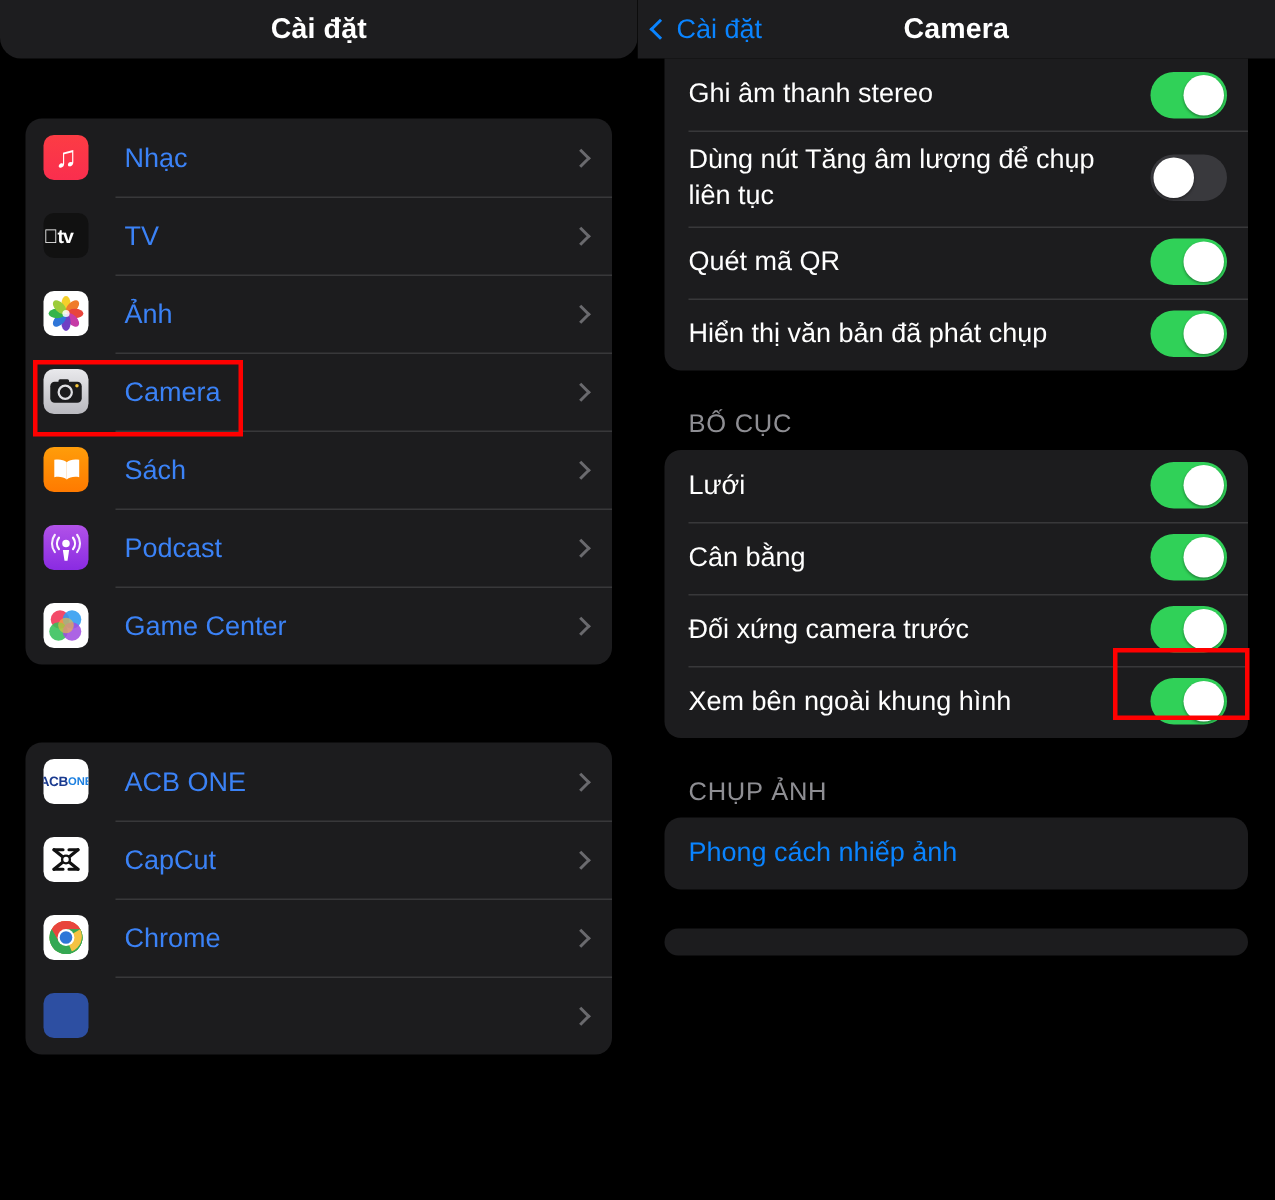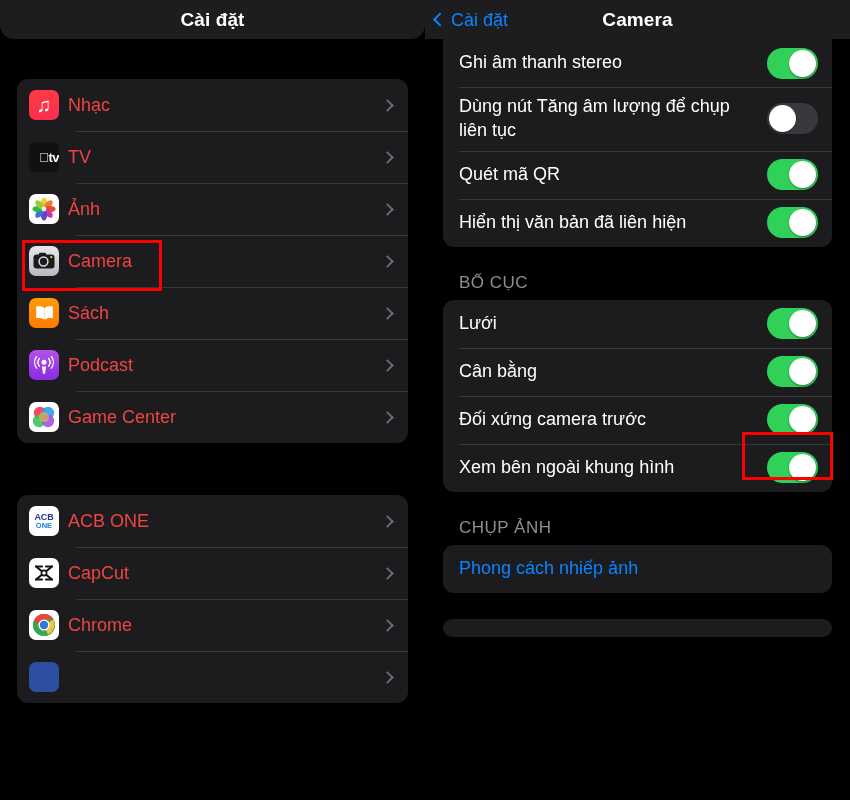--- a/index.html
+++ b/index.html
@@ -44,21 +44,21 @@
 
   
   .row {
     display:flex; align-items:center; height:52px; position:relative; padding-left:12px;
   }
   .row + .row::before {
     content:""; position:absolute; top:0; left:60px; right:0; height:1px; background:#38383a;
   }
   .app-icon { width:30px; height:30px; border-radius:7px; flex:0 0 30px; position:relative;
               display:flex; align-items:center; justify-content:center; overflow:hidden; }
-  .row-label { color:#ef4444; font-size:18px; margin-left:9px; flex:1; white-space:nowrap; }
+  .row-label { color:#3b82f6; font-size:18px; margin-left:24px; flex:1; white-space:nowrap; }
   .chev {
     width:9px; height:9px; border-top:2px solid #6a6a6e; border-right:2px solid #6a6a6e;
     transform: rotate(45deg); margin-right:16px; flex:0 0 auto;
   }
   .gap { height:26px; }
   .gap-top { height:40px; }
 
   
   .srow {
     display:flex; align-items:center; min-height:48px; position:relative;
@@ -87,29 +87,29 @@
   .footer-note {
     color:#8e8e93; font-size:15px; line-height:1.52; padding: 11px 8px 0 16px;
   }
 
   
   .hl { position:absolute; border:3px solid #f00; pointer-events:none; z-index:20; }
 
   
   .ic-music { background: linear-gradient(180deg,#fc3c44,#fa2e4e); }
   .ic-music .g { color:#fff; font-size:20px; line-height:1; }
-  .ic-tv { background:#111; display:flex; align-items:center; justify-content:flex-end; }
+  .ic-tv { background:#111; display:flex; align-items:center; justify-content:flex-start; }
   .ic-tv .g { color:#fff; font-size:13px; font-weight:700; letter-spacing:-.5px; }
   .ic-photos { background:#fff; }
   .ic-camera { background: linear-gradient(180deg,#e9e9ec,#b9b9bf); }
   .ic-books { background: linear-gradient(180deg,#ff9d0a,#ff7a00); }
   .ic-podcast { background: linear-gradient(180deg,#b152e8,#8a2be2); }
   .ic-gc { background:#fff; }
   .ic-tvp { background:#111; border:1px solid #3a3a3c; }
-  .ic-acb { background:#fff; flex-direction:column; line-height:1; }
+  .ic-acb { background:#fff; flex-direction:row; line-height:1; }
   .ic-acb .t1 { color:#1a3a8f; font-size:9px; font-weight:700; letter-spacing:-.2px;}
   .ic-acb .t2 { color:#1b7fe0; font-size:7.5px; font-weight:700; }
   .ic-store { background:#fff; }
   .ic-capcut { background:#fff; }
   .ic-chrome { background:#fff; }
 </style>
 </head>
 <body>
 
 <div class="screen">
@@ -307,21 +307,21 @@
         </div>
 
         <div class="srow">
           <span class="srow-label">Quét mã QR</span>
           <span class="toggle on">
               <span class="knob"></span>
             </span>
         </div>
 
         <div class="srow">
-          <span class="srow-label">Hiển thị văn bản đã liên hiện</span>
+          <span class="srow-label">Hiển thị văn bản đã phát chụp</span>
           <span class="toggle on">
               <span class="knob"></span>
             </span>
         </div>
       </div>
 
       <div class="section-header">BỐ CỤC</div>
       <div class="card">
 
         <div class="srow">

